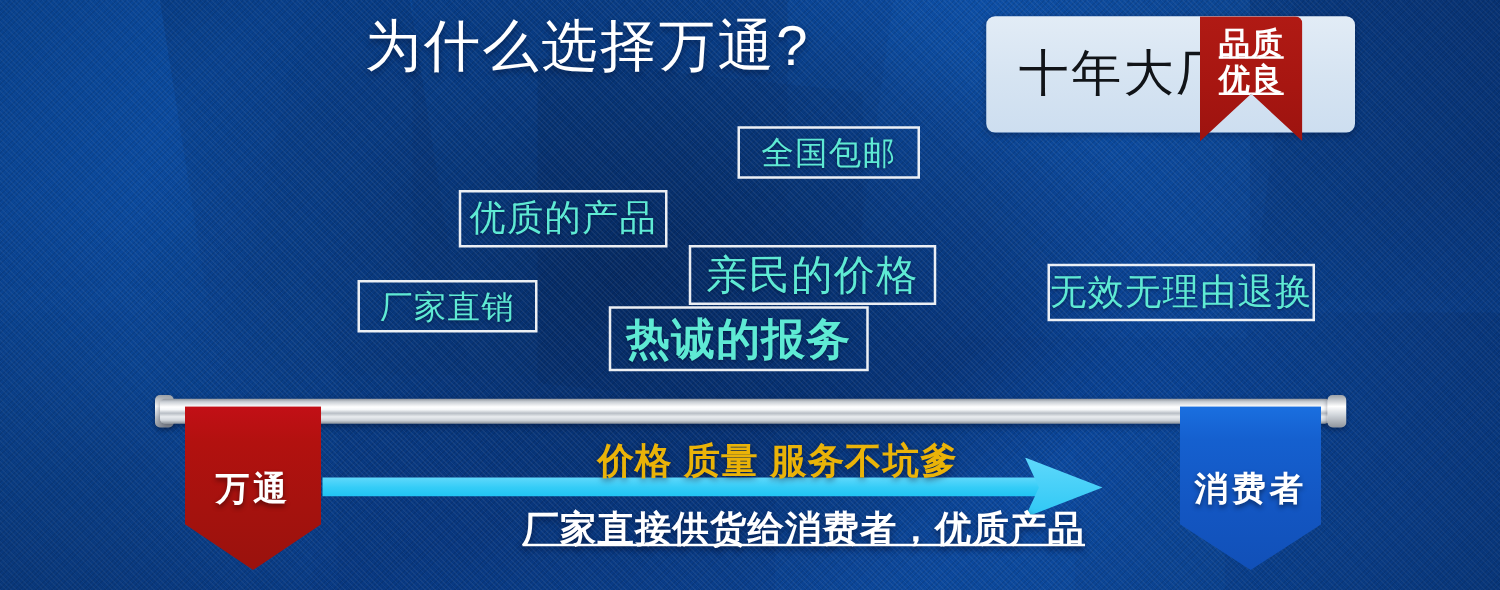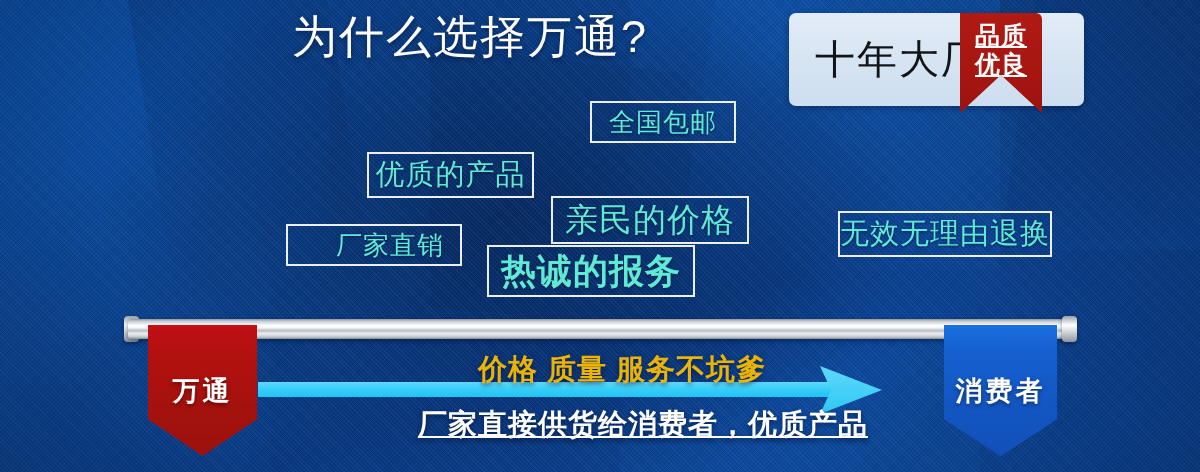--- a/index.html
+++ b/index.html
@@ -80,21 +80,21 @@
     position:absolute;
     border:2px solid rgba(255,255,255,.92);
     color:#5eead4;
     white-space:nowrap;
     text-shadow:0 1px 3px rgba(0,10,40,.6);
     display:flex;align-items:center;justify-content:center;
   }
   .tag.t-ship   {left:590px;top:101px;width:142px;height:38px;font-size:26px;letter-spacing:1px;}
   .tag.t-quality{left:367px;top:152px;width:163px;height:42px;font-size:29px;letter-spacing:1px;}
   .tag.t-price  {left:551px;top:196px;width:194px;height:44px;font-size:33px;letter-spacing:1px;}
-  .tag.t-direct {left:286px;top:224px;width:140px;height:38px;font-size:26px;letter-spacing:1px;padding-left:32px;}
+  .tag.t-direct {left:286px;top:224px;width:140px;height:38px;font-size:26px;letter-spacing:1px;}
   .tag.t-return {left:838px;top:211px;width:210px;height:42px;font-size:29px;letter-spacing:1px;}
   .tag.t-service{
     left:487px;top:245px;width:204px;height:48px;font-size:35px;font-weight:bold;letter-spacing:1px;
   }
 
   
   .rod{
     position:absolute;left:128px;top:319px;width:936px;height:20px;
     background:linear-gradient(180deg,
       #8e949c 0%,

